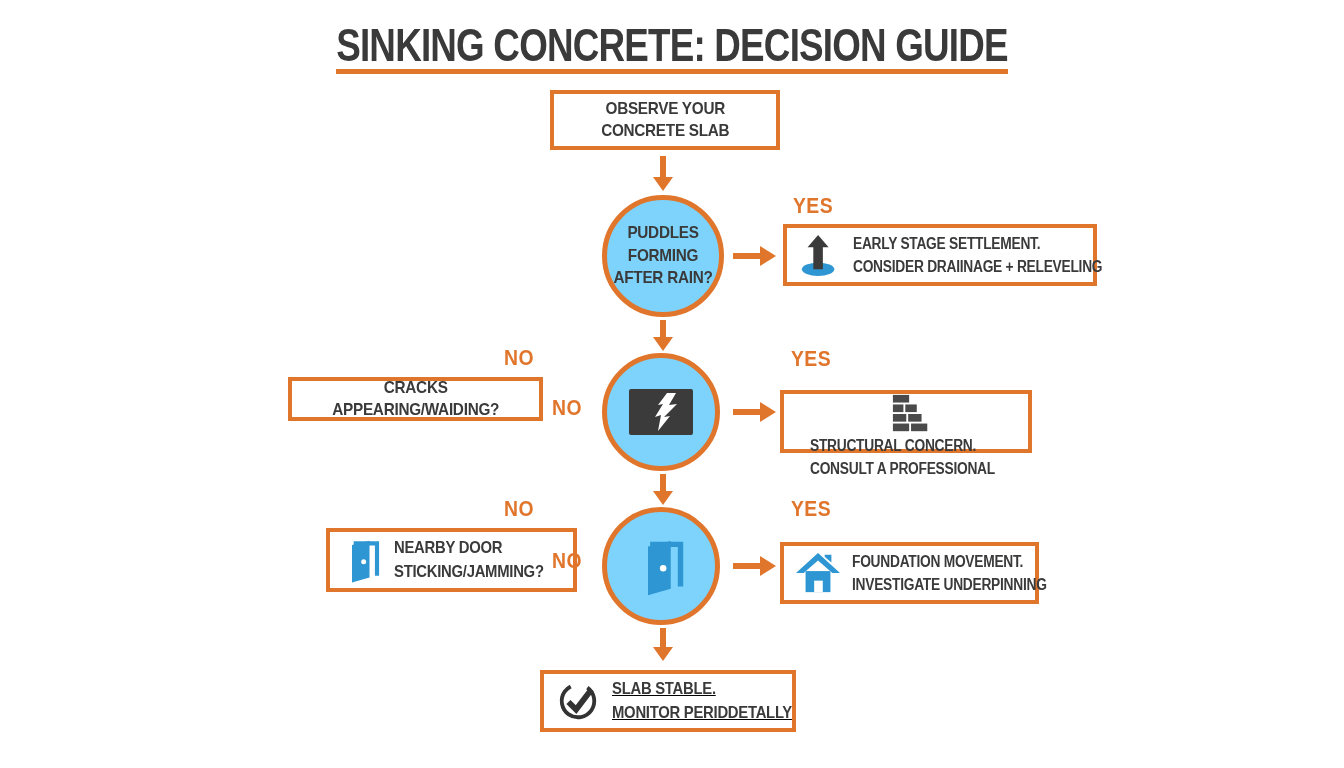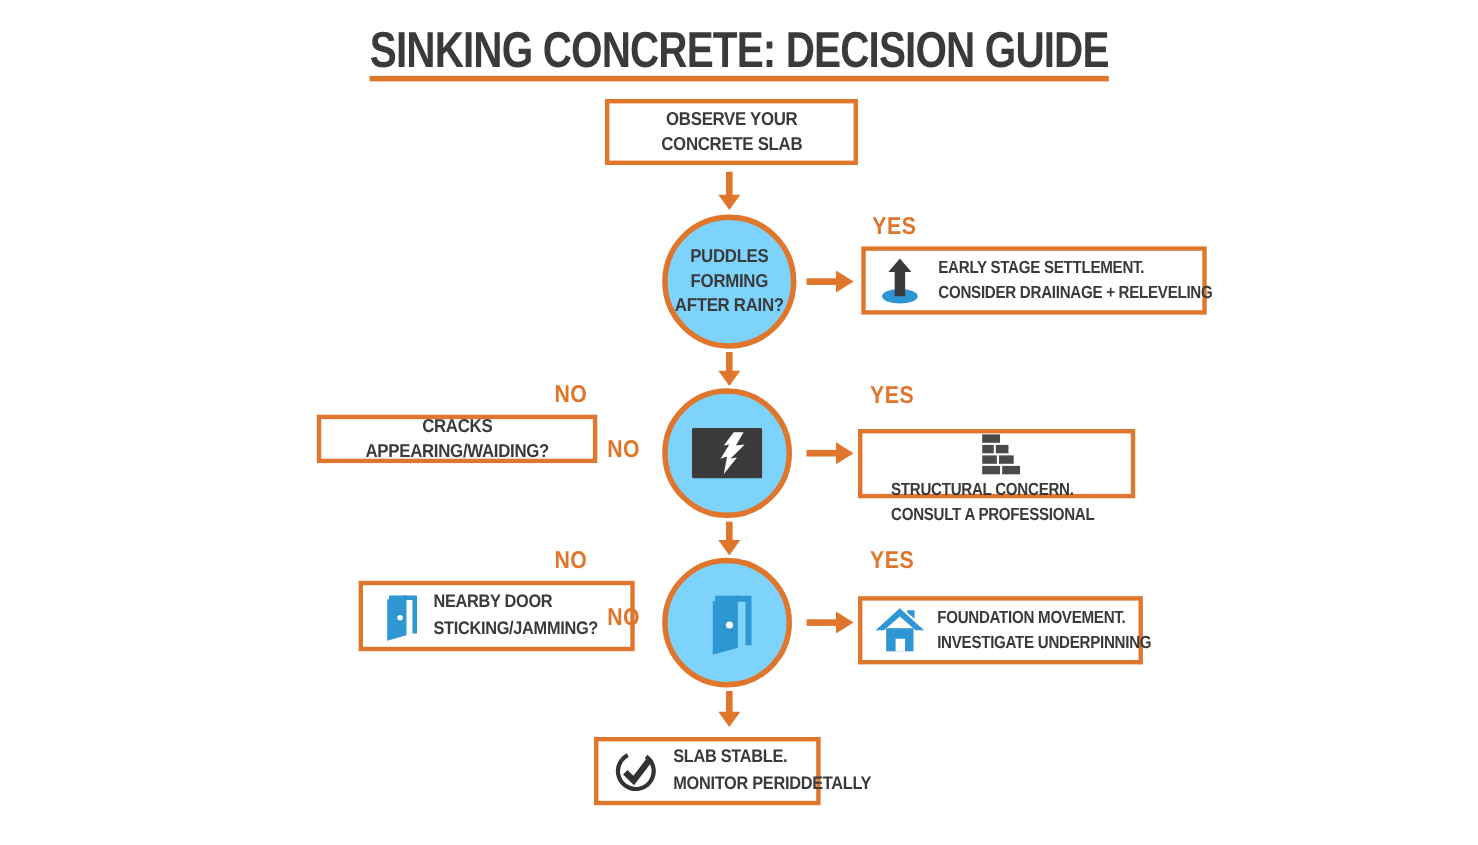--- a/index.html
+++ b/index.html
@@ -172,21 +172,21 @@
     <div>FOUNDATION MOVEMENT.</div>
     <div>INVESTIGATE UNDERPINNING</div>
   </div>
 </div>
 
 <svg class="abs" style="left:650px; top:628px;" width="26" height="34" viewBox="0 0 26 34">
   <rect x="10" y="0" width="6" height="20" fill="#e0752c"></rect>
   <polygon points="3,19 23,19 13,33" fill="#e0752c"></polygon>
 </svg>
 
-<div class="abs obox result" style="left:540px; top:670px; width:206px; height:62px;">
+<div class="abs obox result" style="left:540px; top:670px; width:256px; height:62px;text-decoration:underline;">
   <svg class="icon" width="44" height="44" viewBox="0 0 46 46">
     <circle cx="23" cy="23" r="17" fill="none" stroke="#333333" stroke-width="4" stroke-dasharray="88 19" transform="rotate(-55 23 23)"></circle>
     <polyline points="13,24 21,32 37,11" fill="none" stroke="#333333" stroke-width="6"></polyline>
   </svg>
   <div class="rtext" style="transform: scaleX(0.9); font-size:16.5px;">
     <div>SLAB STABLE.</div>
     <div>MONITOR PERIDDETALLY</div>
   </div>
 </div>
 

